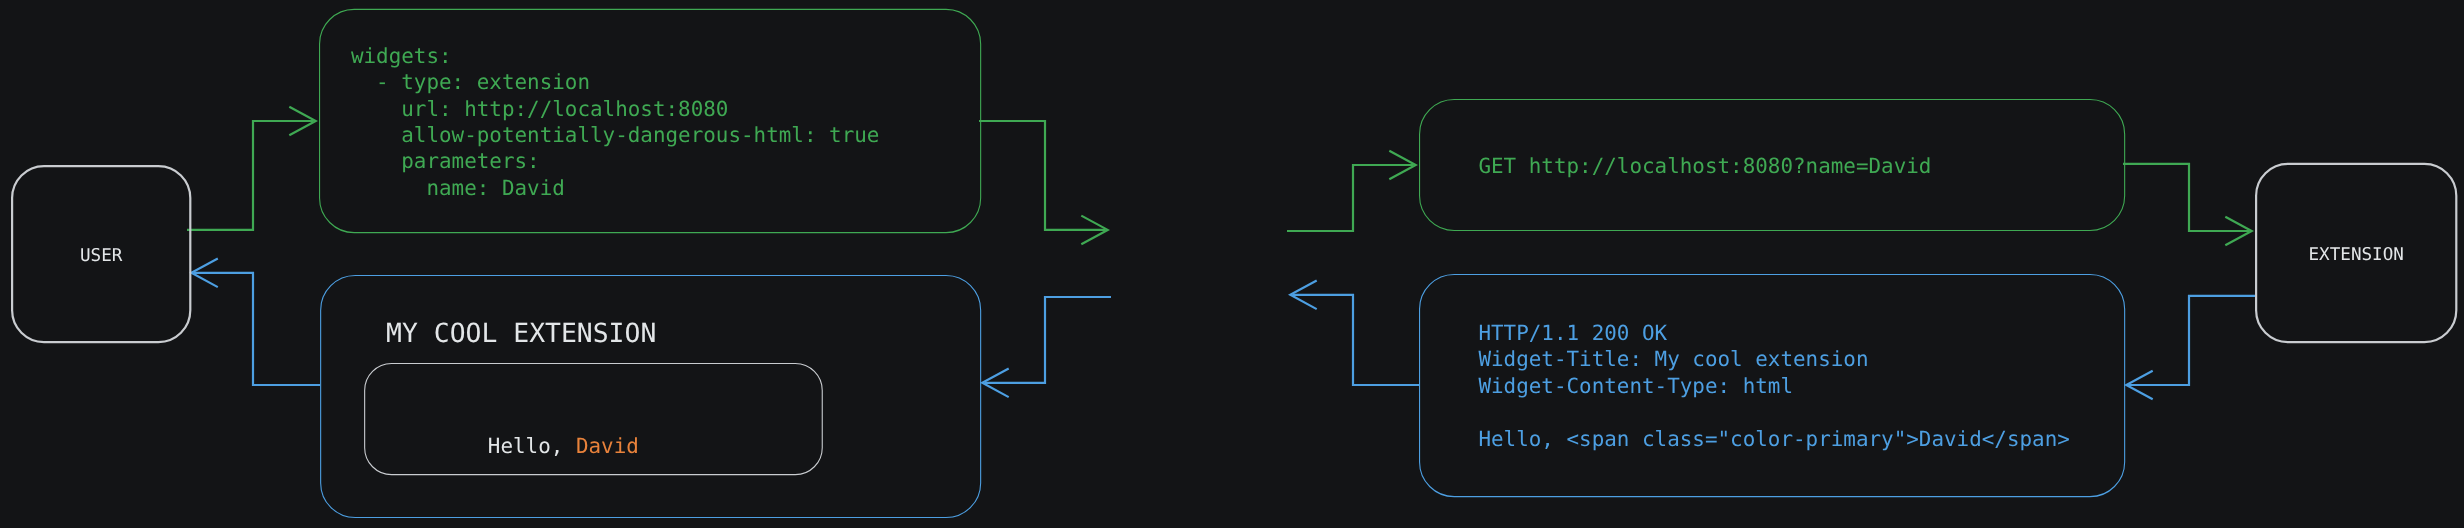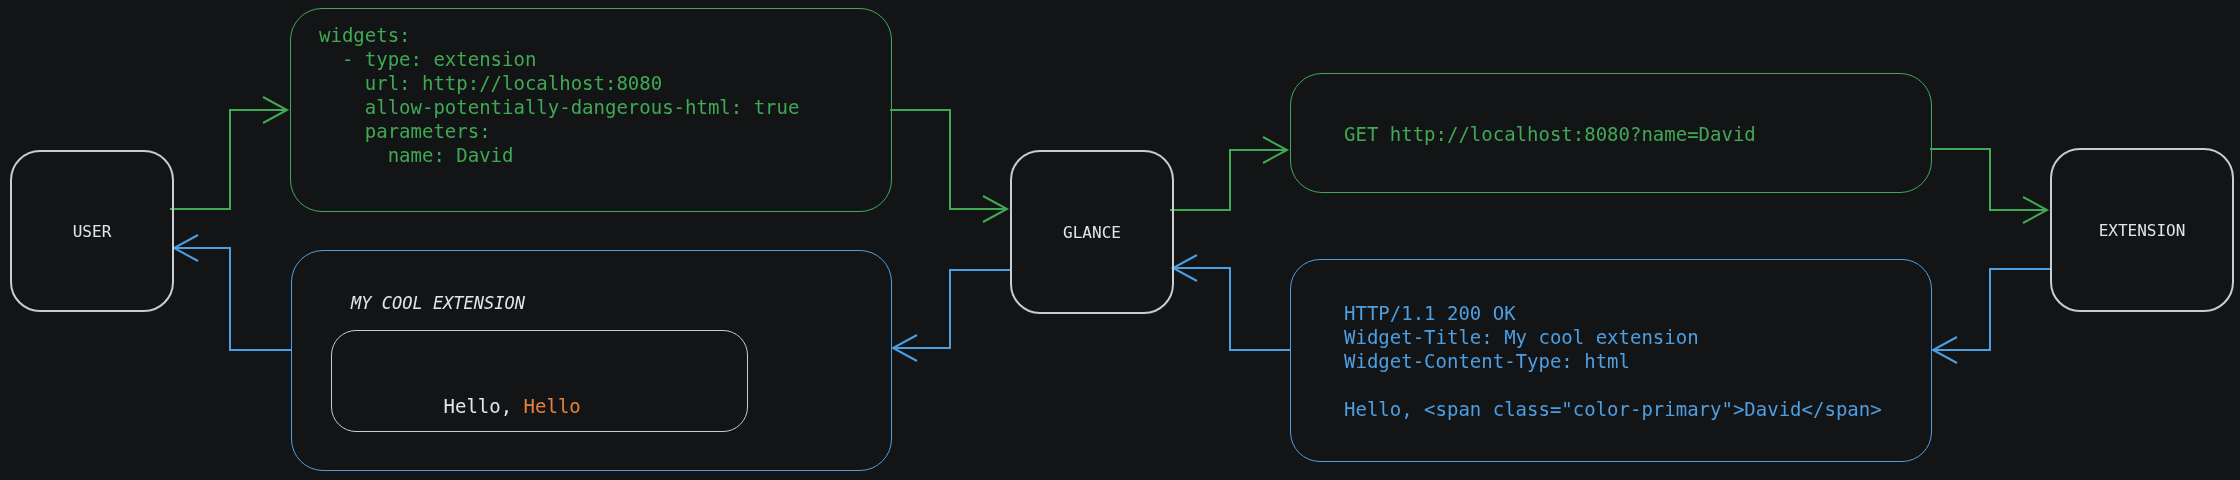--- a/index.html
+++ b/index.html
@@ -19,21 +19,21 @@
   .codebox{position:absolute;border-radius:32px;}
   .codebox.green{border:1.5px solid var(--green,#3FA953);}
   .codebox.blue{border:1.5px solid var(--blue,#4D9FE2);}
   .codebox pre{
     position:absolute;margin:0;font-size:19px;line-height:24px;white-space:pre;
     font-family:"DejaVu Sans Mono","Liberation Mono",monospace;
   }
   .codebox.green pre{color:var(--green,#3FA953);}
   .codebox.blue pre{color:var(--blue,#4D9FE2);}
   .widget-title{
-    position:absolute;font-size:17px;line-height:24px;color:var(--white,#E3E6E8);white-space:pre;font-style:italic;
+    position:absolute;font-size:24px;line-height:24px;color:var(--white,#E3E6E8);white-space:pre;
   }
   .inner-box{position:absolute;border:1.5px solid var(--gray,#C9CCD0);border-radius:25px;}
   .greeting{position:absolute;font-size:19px;line-height:24px;white-space:pre;color:var(--white,#E3E6E8);}
   .greeting .name{color:var(--orange,#E8823B);}
 </style>
 </head>
 <body>
 
 <div class="canvas">
 
@@ -59,51 +59,48 @@
       <path class="blue" d="M917,335 L893,348 L917,361"></path>
       <polyline class="blue" points="291,350 230,350 230,248 176,248"></polyline>
       <path class="blue" d="M198,235 L174,248 L198,261"></path>
     </g>
   </svg>
 
   <div class="node" style="left:10px;top:150px;width:160px;height:158px;">
     <span>USER</span>
   </div>
 
-  <div class="node" style="left:1010px;top:150px;width:160px;height:160px;">
-    <span>GLANCE</span>
-  </div>
 
   <div class="node" style="left:2050px;top:148px;width:180px;height:160px;align-items:center;">
     <span>EXTENSION</span>
   </div>
 
   <div class="codebox green" style="left:290px;top:8px;width:600px;height:202px;">
-    <pre style="left:28px;top:14px;">widgets:
+    <pre style="left:28px;top:30px;">widgets:
   - type: extension
     url: http://localhost:8080
     allow-potentially-dangerous-html: true
     parameters:
       name: David</pre>
   </div>
 
-  <div class="codebox green" style="left:1290px;top:73px;width:640px;height:118px;text-align:center;">
+  <div class="codebox green" style="left:1290px;top:90px;width:640px;height:118px;text-align:center;">
     <pre style="left:53px;top:48px;">GET http://localhost:8080?name=David</pre>
   </div>
 
-  <div class="codebox blue" style="left:1290px;top:259px;width:640px;height:201px;border-radius:30px;">
+  <div class="codebox blue" style="left:1290px;top:249px;width:640px;height:201px;">
     <pre style="left:53px;top:41px;">HTTP/1.1 200 OK
 Widget-Title: My cool extension
 Widget-Content-Type: html
 
 Hello, &lt;span class="color-primary"&gt;David&lt;/span&gt;</pre>
   </div>
 
   <div class="codebox blue" style="left:291px;top:250px;width:599px;height:219px;">
     <div class="widget-title" style="left:59px;top:40px;">MY COOL EXTENSION</div>
     <div class="inner-box" style="left:39px;top:79px;width:415px;height:100px;">
       <div class="greeting" style="left:20px;top:39px;">
-        <span>Hello, </span><span class="name">Hello</span>
+        <span>Hello, </span><span class="name">David</span>
       </div>
     </div>
   </div>
 
 </div>
 
 </body></html>

